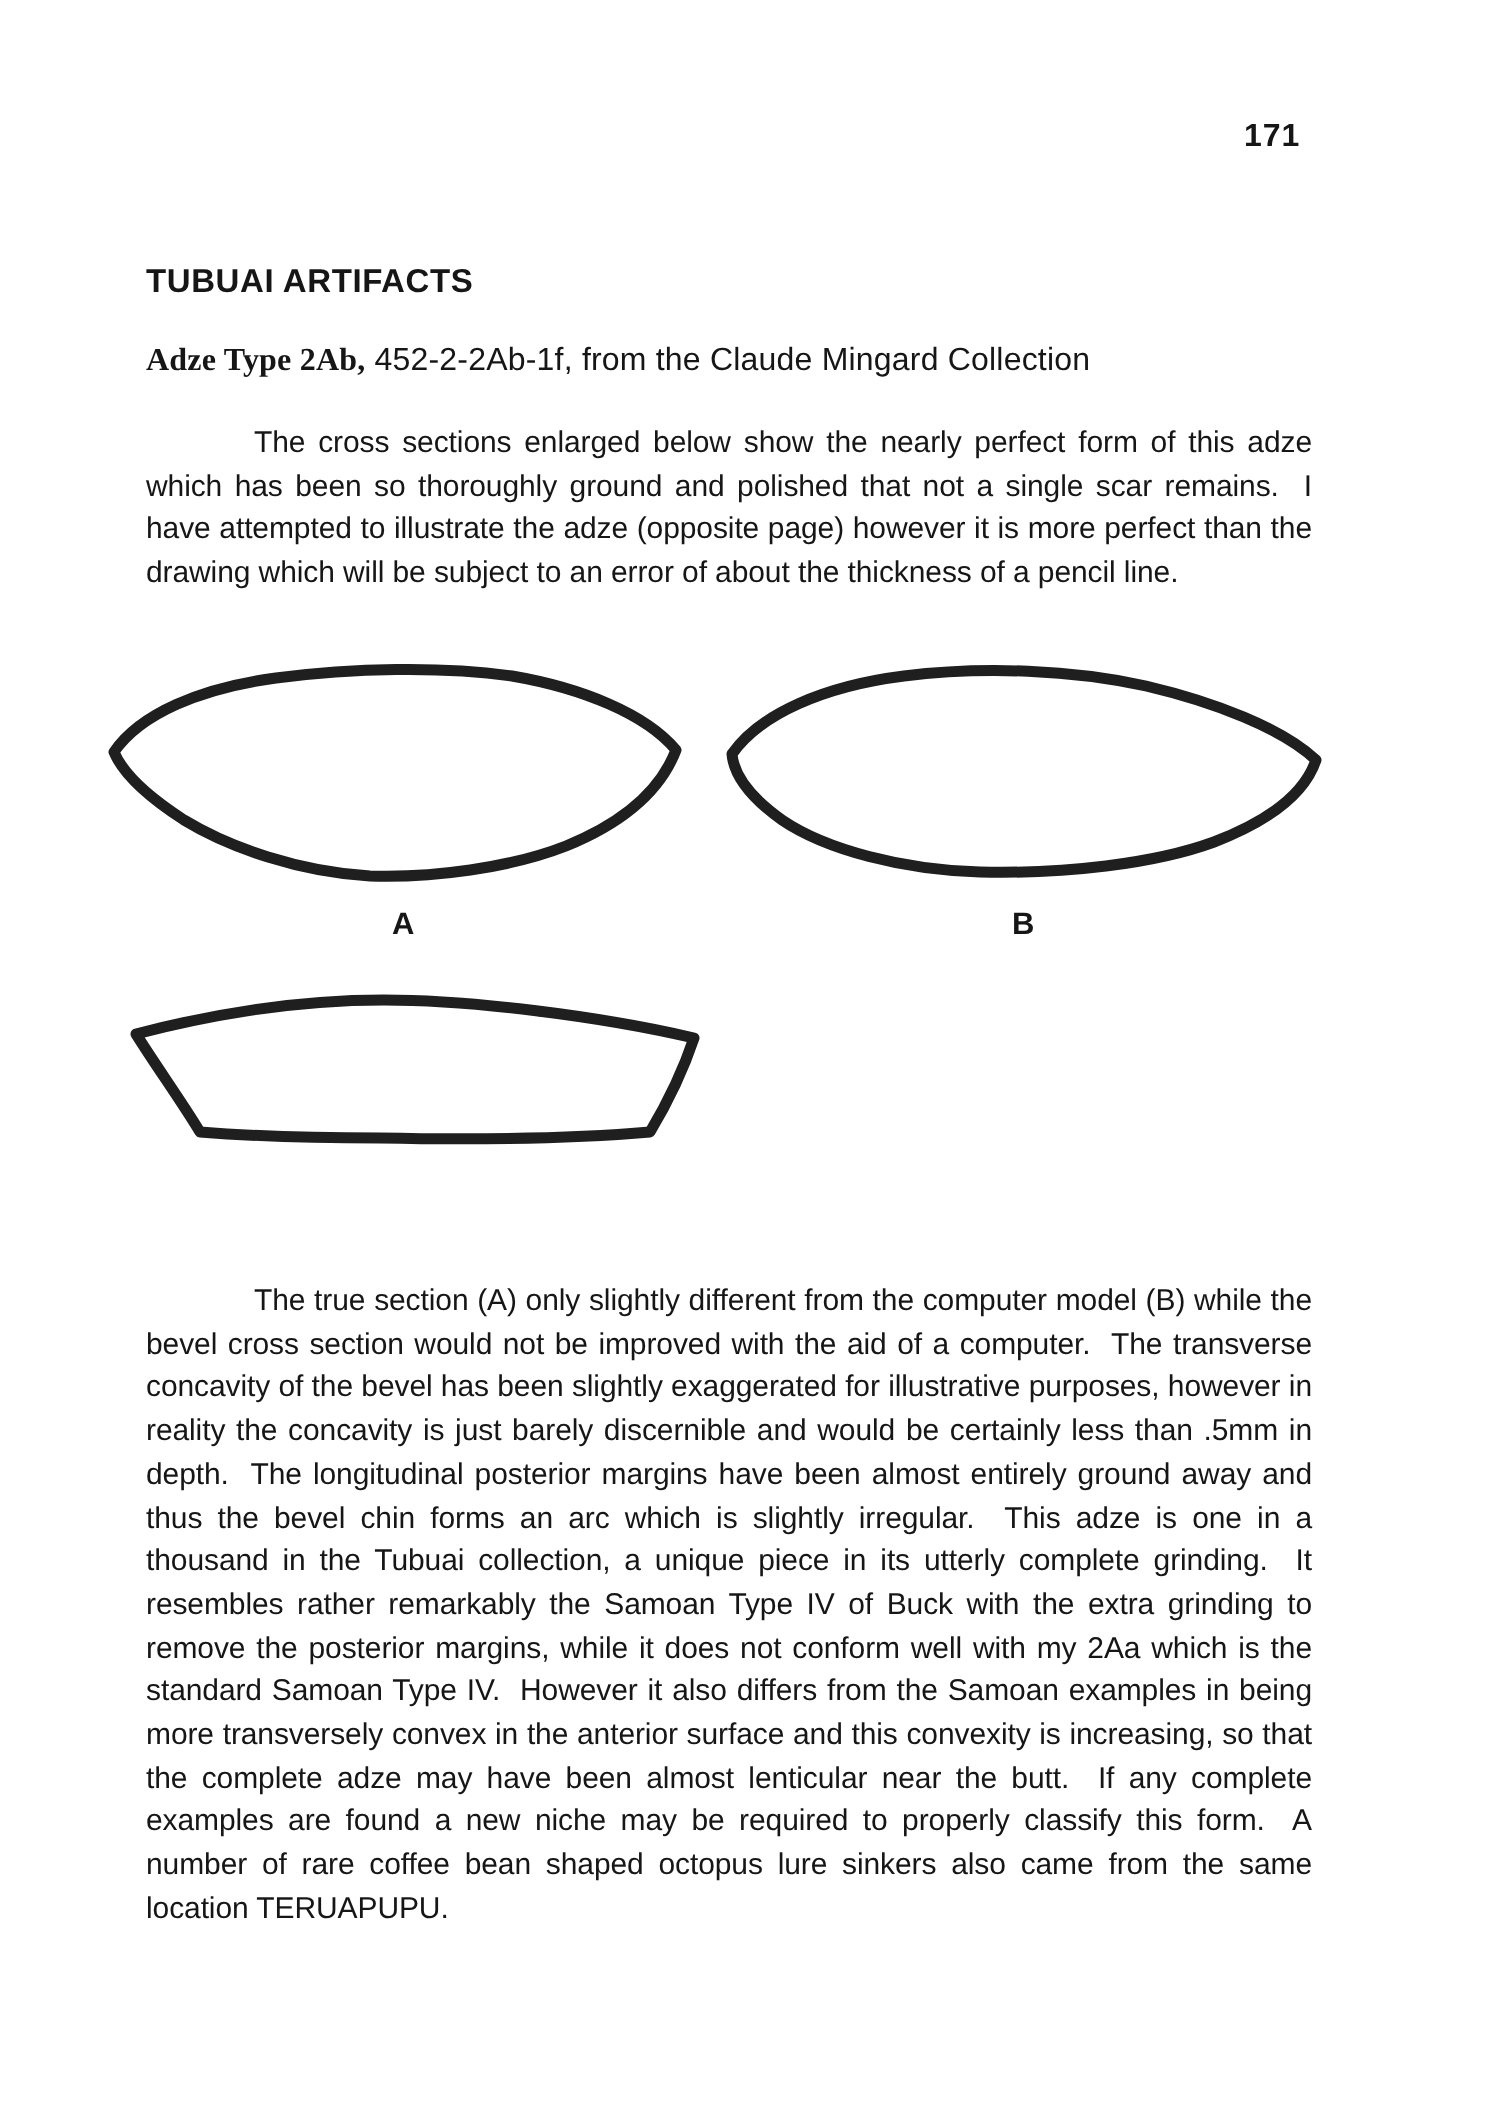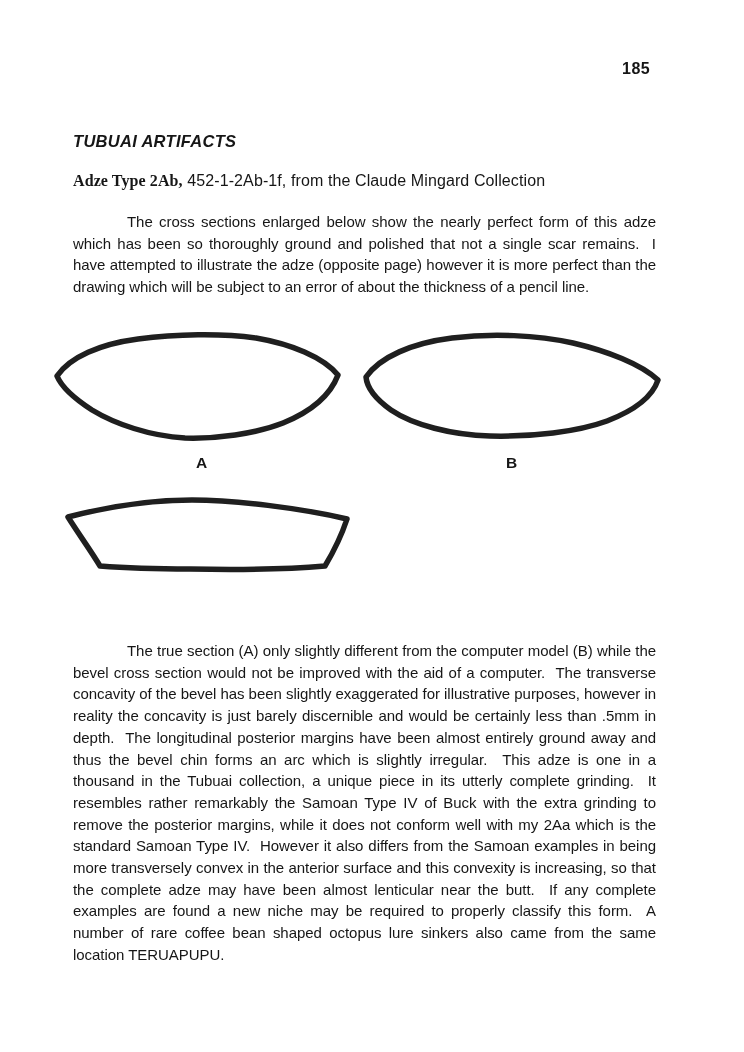--- a/index.html
+++ b/index.html
@@ -24,21 +24,20 @@
     font-weight: 700;
     letter-spacing: 0.5px;
   }
   .heading {
     position: absolute;
     top: 132px;
     left: 73px;
     font-size: 16.5px;
     font-weight: 700;
     letter-spacing: 0.3px;
-    font-style: italic;
   }
   .subheading {
     position: absolute;
     top: 172px;
     left: 73px;
     font-size: 16px;
     letter-spacing: 0.1px;
     white-space: nowrap;
   }
   .subheading .b { font-weight: 700; font-family: Liberation Serif, serif; }
@@ -74,26 +73,26 @@
     stroke-width: 5.5;
     stroke-linejoin: round;
     stroke-linecap: round;
   }
 </style>
 </head>
 <body>
 
 <div class="page">
 
-  <div class="page-number">185</div>
+  <div class="page-number">171</div>
 
   <div class="heading">TUBUAI ARTIFACTS</div>
 
   <div class="subheading">
-    <span class="b">Adze Type 2Ab,</span><span> 452-1-2Ab-1f, from the Claude Mingard Collection</span>
+    <span class="b">Adze Type 2Ab,</span><span> 452-2-2Ab-1f, from the Claude Mingard Collection</span>
   </div>
 
   <div class="para para-intro">The cross sections enlarged below show the nearly perfect form of this adze which has been so thoroughly ground and polished that not a single scar remains.  I have attempted to illustrate the adze (opposite page) however it is more perfect than the drawing which will be subject to an error of about the thickness of a pencil line.</div>
 
   <svg class="figure-svg" width="744" height="1052" viewBox="0 0 744 1052">
     <path class="shape-path" d="M 57 376
              C 70 357, 100 344, 138 339
              C 176 334, 221 333, 256 338
              C 291 344, 323 357, 338 375
              C 330 396, 310 412, 283 423

